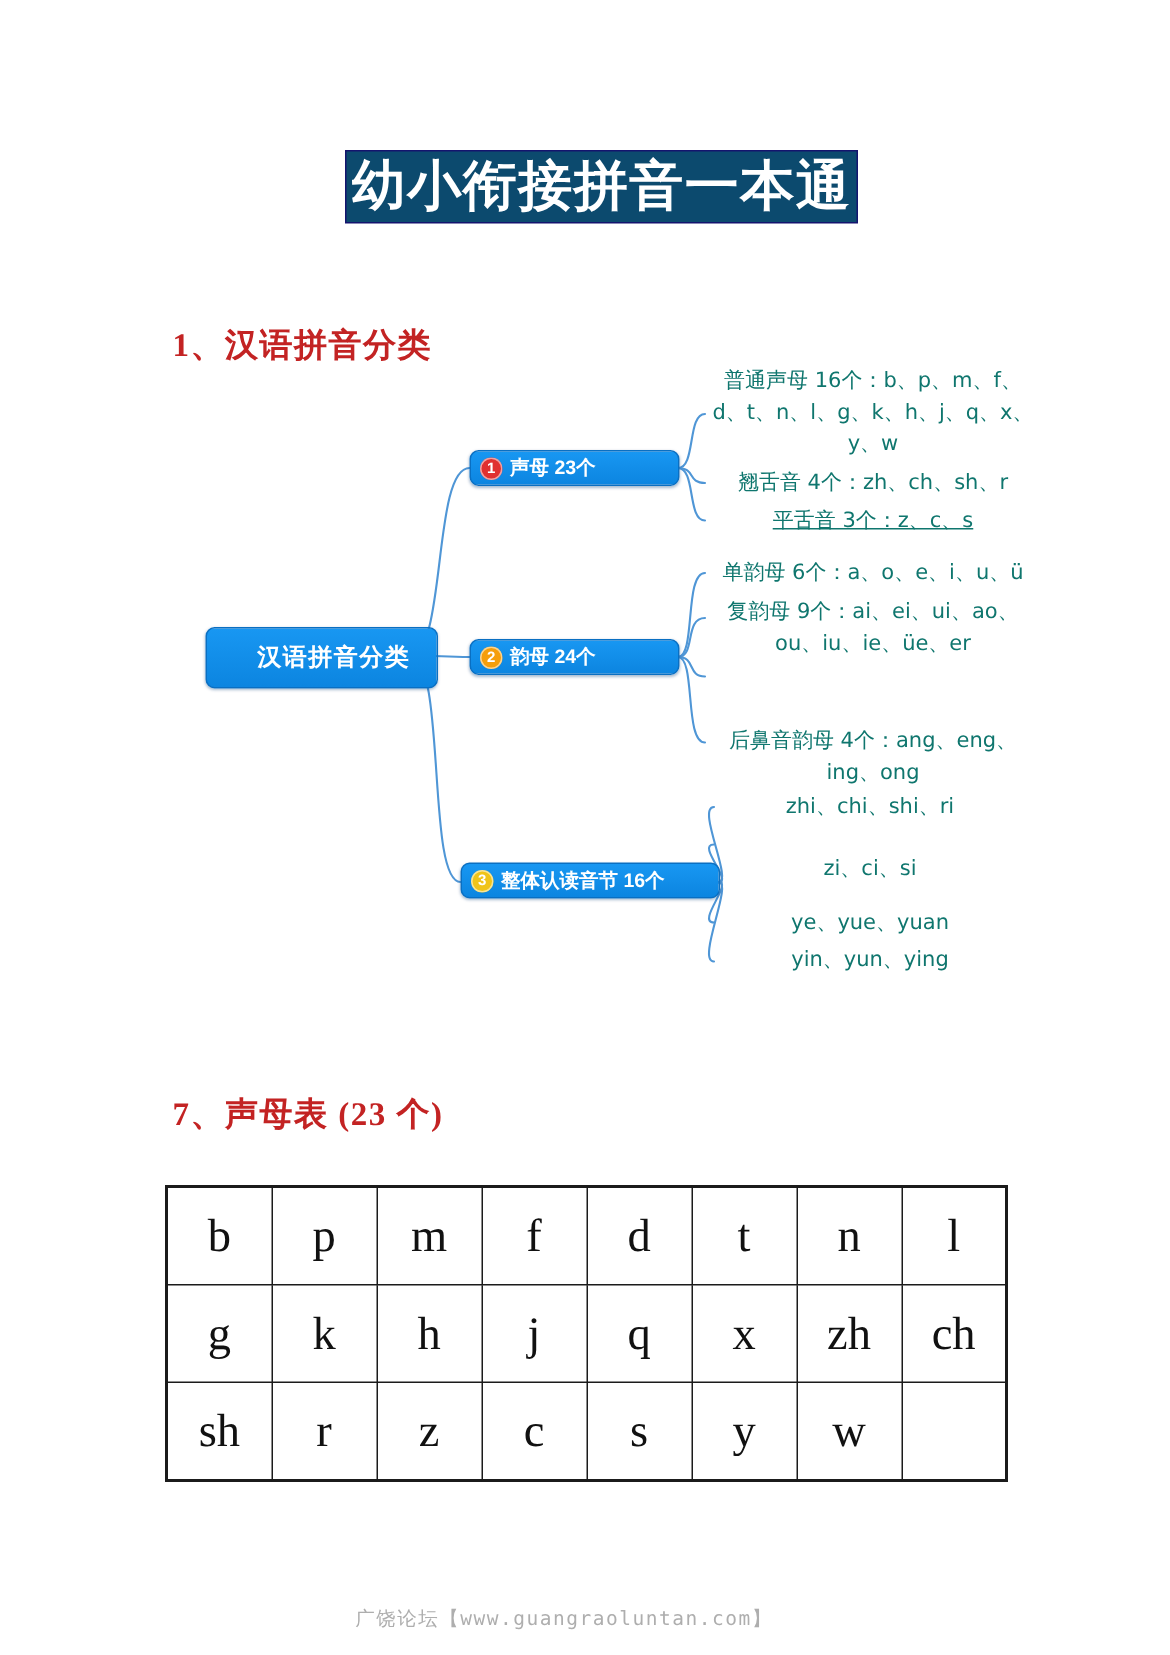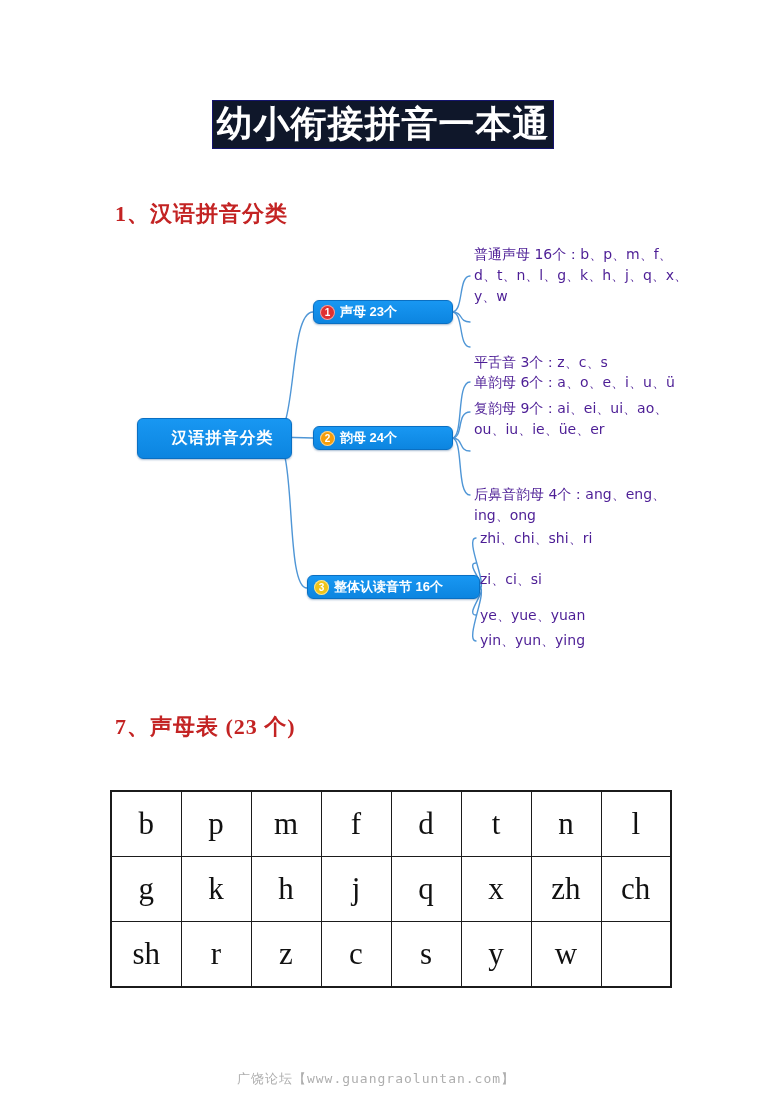--- a/index.html
+++ b/index.html
@@ -5,33 +5,34 @@
   html,body{margin:0;padding:0;background:#ffffff;}
   #page{
     position:relative;
     width:780px;height:1103px;
     background:#ffffff;
     font-family:"Liberation Sans","DejaVu Sans",sans-serif;
     overflow:hidden;
   }
   
   .title-banner{
-    position:absolute;left:213px;top:101px;width:340px;height:47px;
-    background:#0f172a;color:#ffffff;
+    position:absolute;left:231px;top:101px;width:340px;height:47px;
+    background:#0c4a6e;color:#ffffff;
     display:flex;align-items:center;justify-content:center;
     font-family:Liberation Mono, monospace;
     font-weight:bold;font-size:36px;letter-spacing:1px;
     box-shadow:0 0 0 1px #14146e;
   }
   
   .section-heading{
     position:absolute;left:115px;
     color:#c32323;font-weight:bold;font-size:22px;
     font-family:"Liberation Serif","DejaVu Serif",serif;
     letter-spacing:1px;
+    margin-top:16px;
   }
   #heading1{top:199px;}
   #heading2{top:712px;}
   
   #mindmap-svg{position:absolute;left:0;top:0;width:780px;height:1103px;pointer-events:none;}
   .mm-node{
     position:absolute;
     background:linear-gradient(#1897f2,#0c85e0);
     border:1px solid #0a6fc2;border-radius:6px;
     color:#ffffff;font-weight:bold;
@@ -49,27 +50,28 @@
     color:#fff;font-size:10px;font-weight:bold;
     display:inline-flex;align-items:center;justify-content:center;
     margin-right:5px;flex:0 0 auto;
     box-shadow:inset 0 0 0 1px rgba(255,255,255,.55);
   }
   .badge-1{background:#e03030;}
   .badge-2{background:#f59e0b;}
   .badge-3{background:#f0c419;}
   .mm-leaf{
     position:absolute;left:474px;width:216px;
-    color:#4c1d95;font-size:14px;line-height:21px;
+    color:#0f766e;font-size:14px;line-height:21px;
     font-family:"DejaVu Sans","Liberation Sans",sans-serif;
+    text-align:center;
   }
   .mm-leaf.b3{left:480px;width:200px;}
   #leaf-1a{top:244px;}
   #leaf-1b{top:312px;}
-  #leaf-1c{top:352px;}
+  #leaf-1c{top:337px;text-decoration:underline;}
   #leaf-2a{top:372px;}
   #leaf-2b{top:398px;}
   #leaf-2c{top:440px;}
   #leaf-2d{top:484px;}
   #leaf-3a{top:528px;}
   #leaf-3b{top:553px;margin-top:16px;}
   #leaf-3c{top:578px;}
   #leaf-3d{top:605px;}
   #leaf-3e{top:630px;}
   
@@ -136,20 +138,21 @@
     <span class="badge badge-2">2</span>
     <span>韵母 24个</span>
   </div>
 
   <div id="mm-branch-3" class="mm-node mm-branch">
     <span class="badge badge-3">3</span>
     <span>整体认读音节 16个</span>
   </div>
 
   <div id="leaf-1a" class="mm-leaf">普通声母 16个：b、p、m、f、d、t、n、l、g、k、h、j、q、x、y、w</div>
+  <div id="leaf-1b" class="mm-leaf">翘舌音 4个：zh、ch、sh、r</div>
   <div id="leaf-1c" class="mm-leaf">平舌音 3个：z、c、s</div>
   <div id="leaf-2a" class="mm-leaf">单韵母 6个：a、o、e、i、u、ü</div>
   <div id="leaf-2b" class="mm-leaf">复韵母 9个：ai、ei、ui、ao、ou、iu、ie、üe、er</div>
   <div id="leaf-2d" class="mm-leaf">后鼻音韵母 4个：ang、eng、ing、ong</div>
   <div id="leaf-3a" class="mm-leaf b3">zhi、chi、shi、ri</div>
   <div id="leaf-3b" class="mm-leaf b3">zi、ci、si</div>
   <div id="leaf-3e" class="mm-leaf b3">yin、yun、ying</div>
   <div id="leaf-3d" class="mm-leaf b3">ye、yue、yuan</div>
 
   <div id="heading2" class="section-heading">7、声母表 (23 个)</div>

